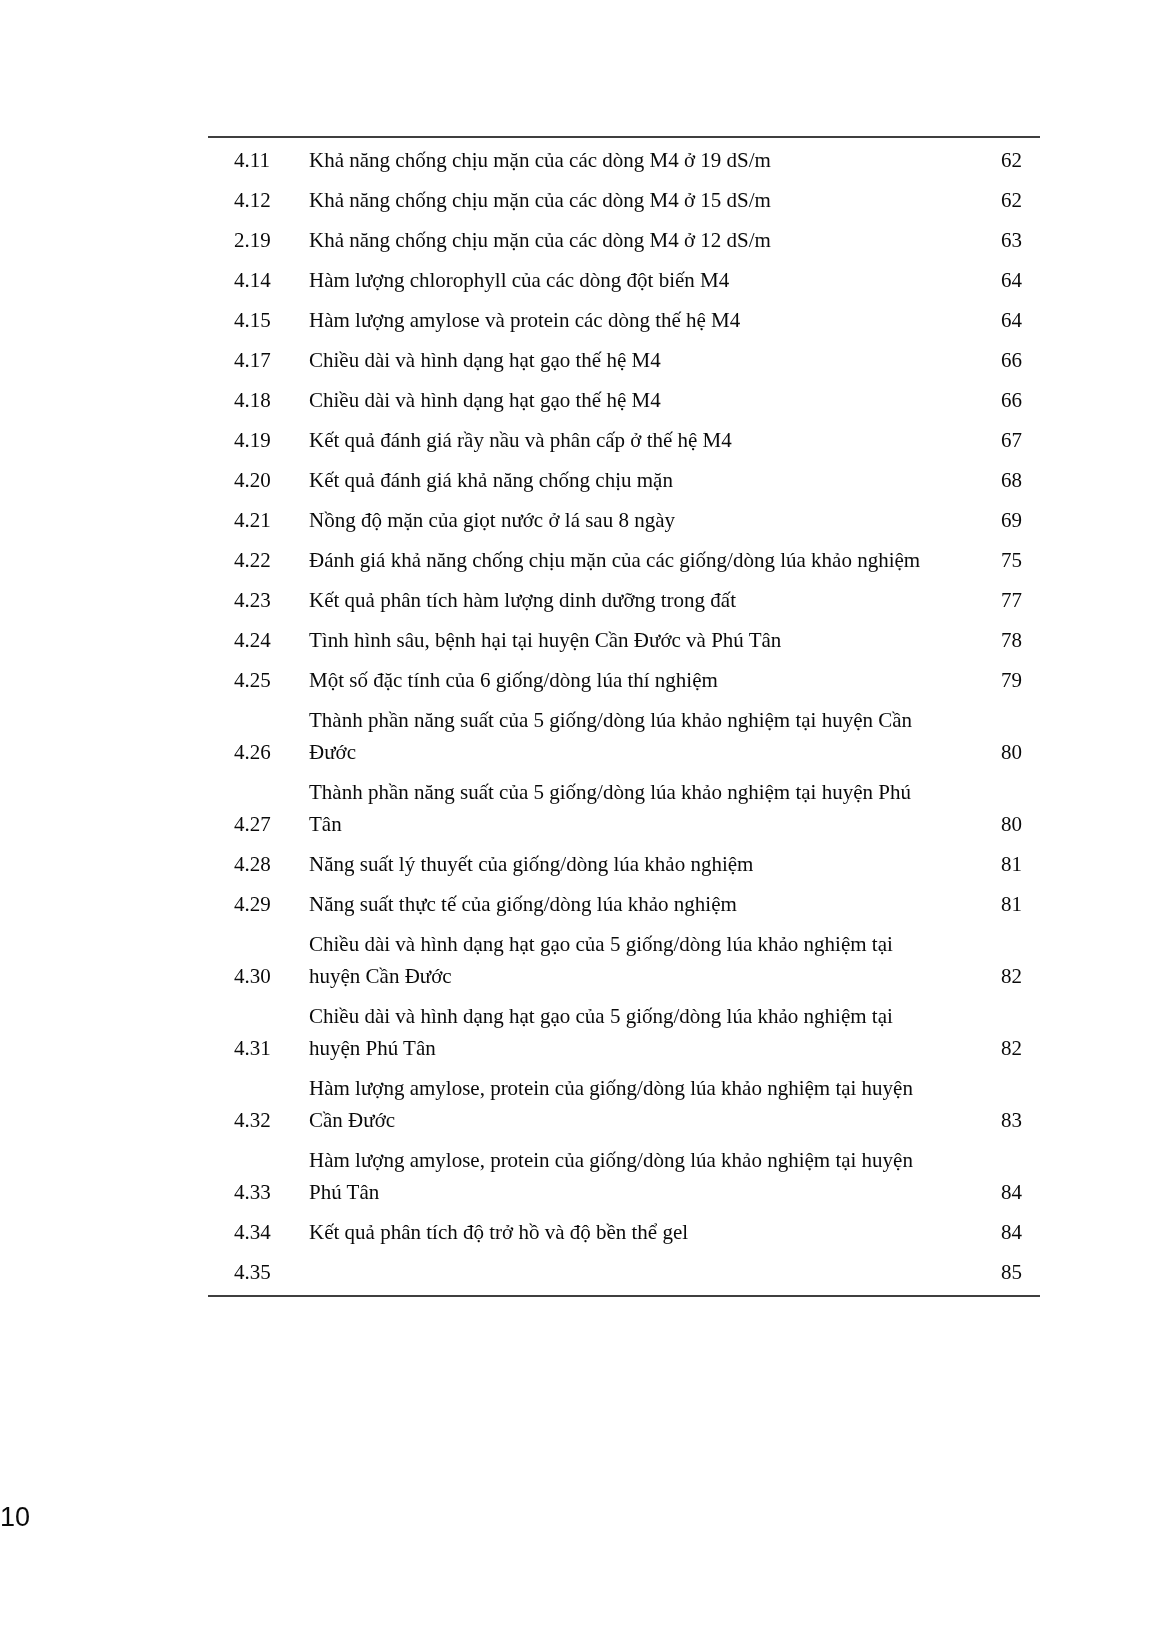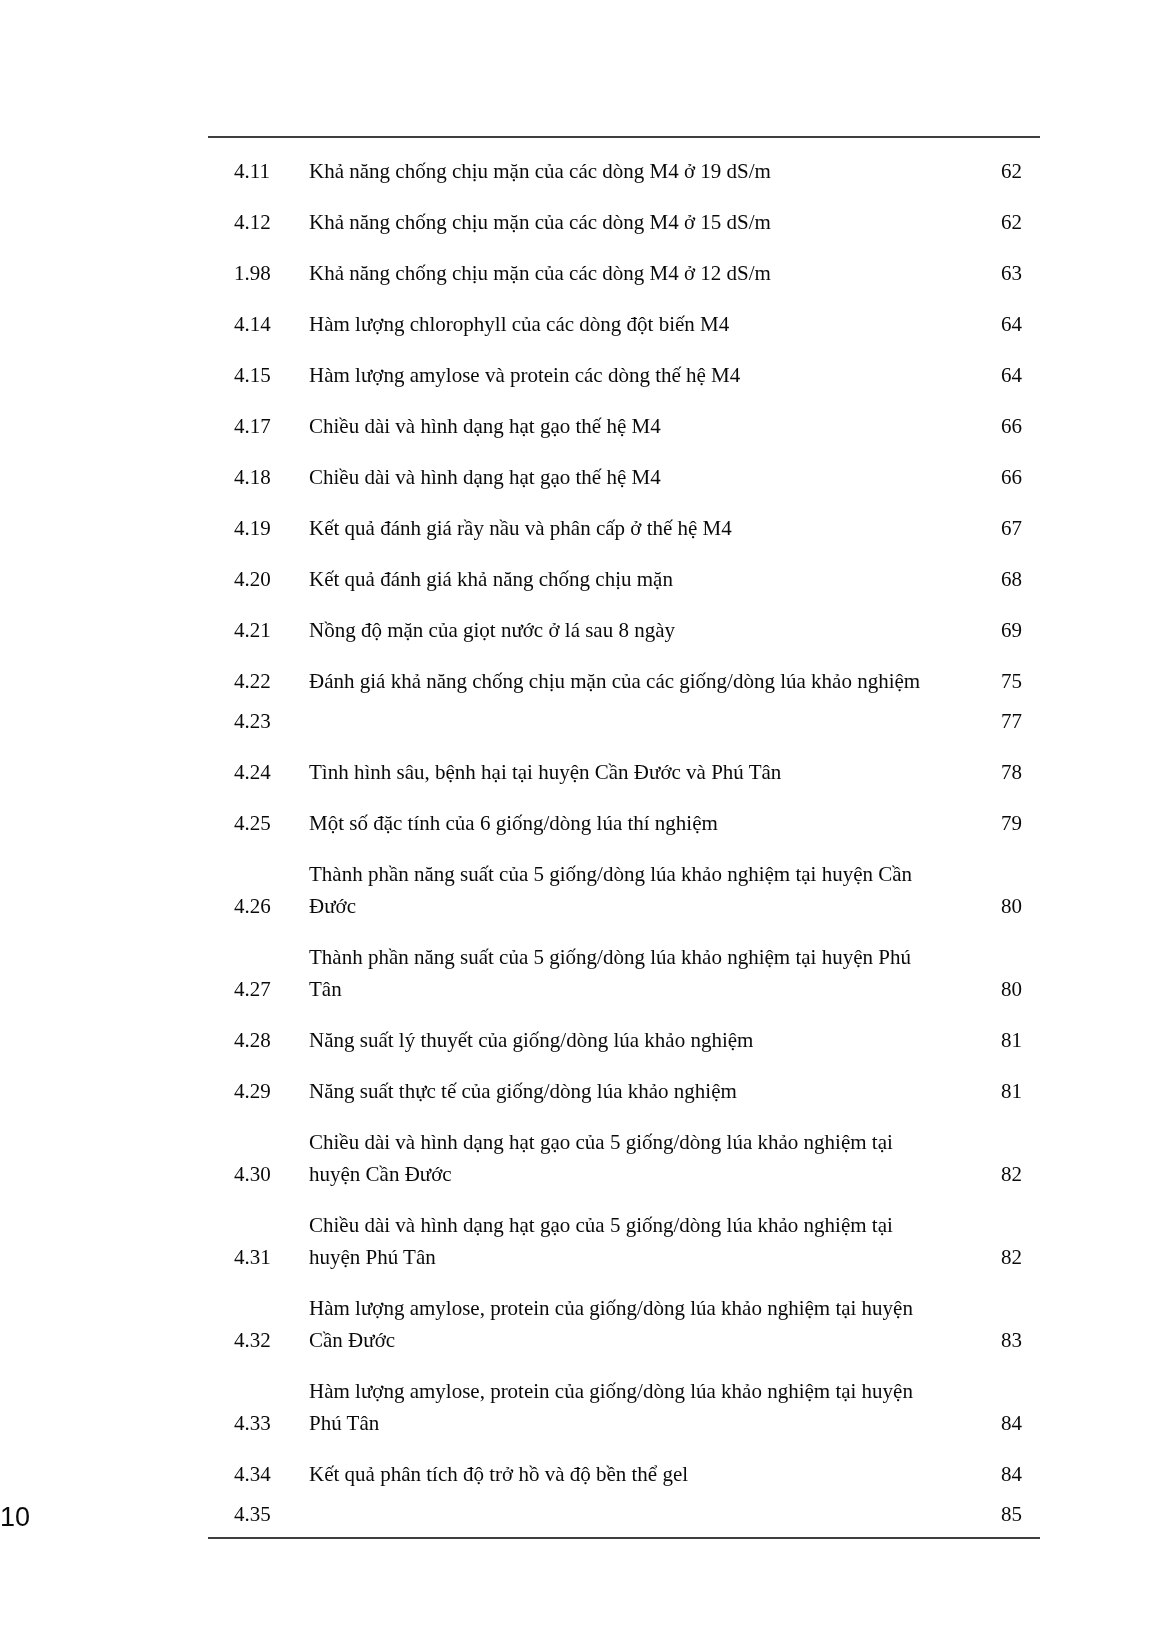--- a/index.html
+++ b/index.html
@@ -36,21 +36,20 @@
   .col-num {
     flex: 0 0 75px;
     padding-left: 26px;
     box-sizing: content-box;
     white-space: nowrap;
   }
   .col-title {
     flex: 1 1 auto;
     max-width: 645px;
     padding-right: 10px;
-    margin-top: 11px;
   }
   .col-page {
     flex: 0 0 72px;
     margin-left: auto;
     text-align: right;
     padding-right: 18px;
     white-space: nowrap;
   }
   .page-footer {
     position: absolute;
@@ -72,21 +71,21 @@
       <div class="col-num">4.11</div>
       <div class="col-title">Khả năng chống chịu mặn của các dòng M4 ở 19 dS/m</div>
       <div class="col-page">62</div>
     </div>
       <div class="toc-row">
       <div class="col-num">4.12</div>
       <div class="col-title">Khả năng chống chịu mặn của các dòng M4 ở 15 dS/m</div>
       <div class="col-page">62</div>
     </div>
       <div class="toc-row">
-      <div class="col-num">1.98</div>
+      <div class="col-num">2.19</div>
       <div class="col-title">Khả năng chống chịu mặn của các dòng M4 ở 12 dS/m</div>
       <div class="col-page">63</div>
     </div>
       <div class="toc-row">
       <div class="col-num">4.14</div>
       <div class="col-title">Hàm lượng chlorophyll của các dòng đột biến M4</div>
       <div class="col-page">64</div>
     </div>
       <div class="toc-row">
       <div class="col-num">4.15</div>
@@ -118,20 +117,21 @@
       <div class="col-title">Nồng độ mặn của giọt nước ở lá sau 8 ngày</div>
       <div class="col-page">69</div>
     </div>
       <div class="toc-row">
       <div class="col-num">4.22</div>
       <div class="col-title">Đánh giá khả năng chống chịu mặn của các giống/dòng lúa khảo nghiệm</div>
       <div class="col-page">75</div>
     </div>
       <div class="toc-row">
       <div class="col-num">4.23</div>
+      <div class="col-title">Kết quả phân tích hàm lượng dinh dưỡng trong đất</div>
       <div class="col-page">77</div>
     </div>
       <div class="toc-row">
       <div class="col-num">4.24</div>
       <div class="col-title">Tình hình sâu, bệnh hại tại huyện Cần Đước và Phú Tân</div>
       <div class="col-page">78</div>
     </div>
       <div class="toc-row">
       <div class="col-num">4.25</div>
       <div class="col-title">Một số đặc tính của 6 giống/dòng lúa thí nghiệm</div>

